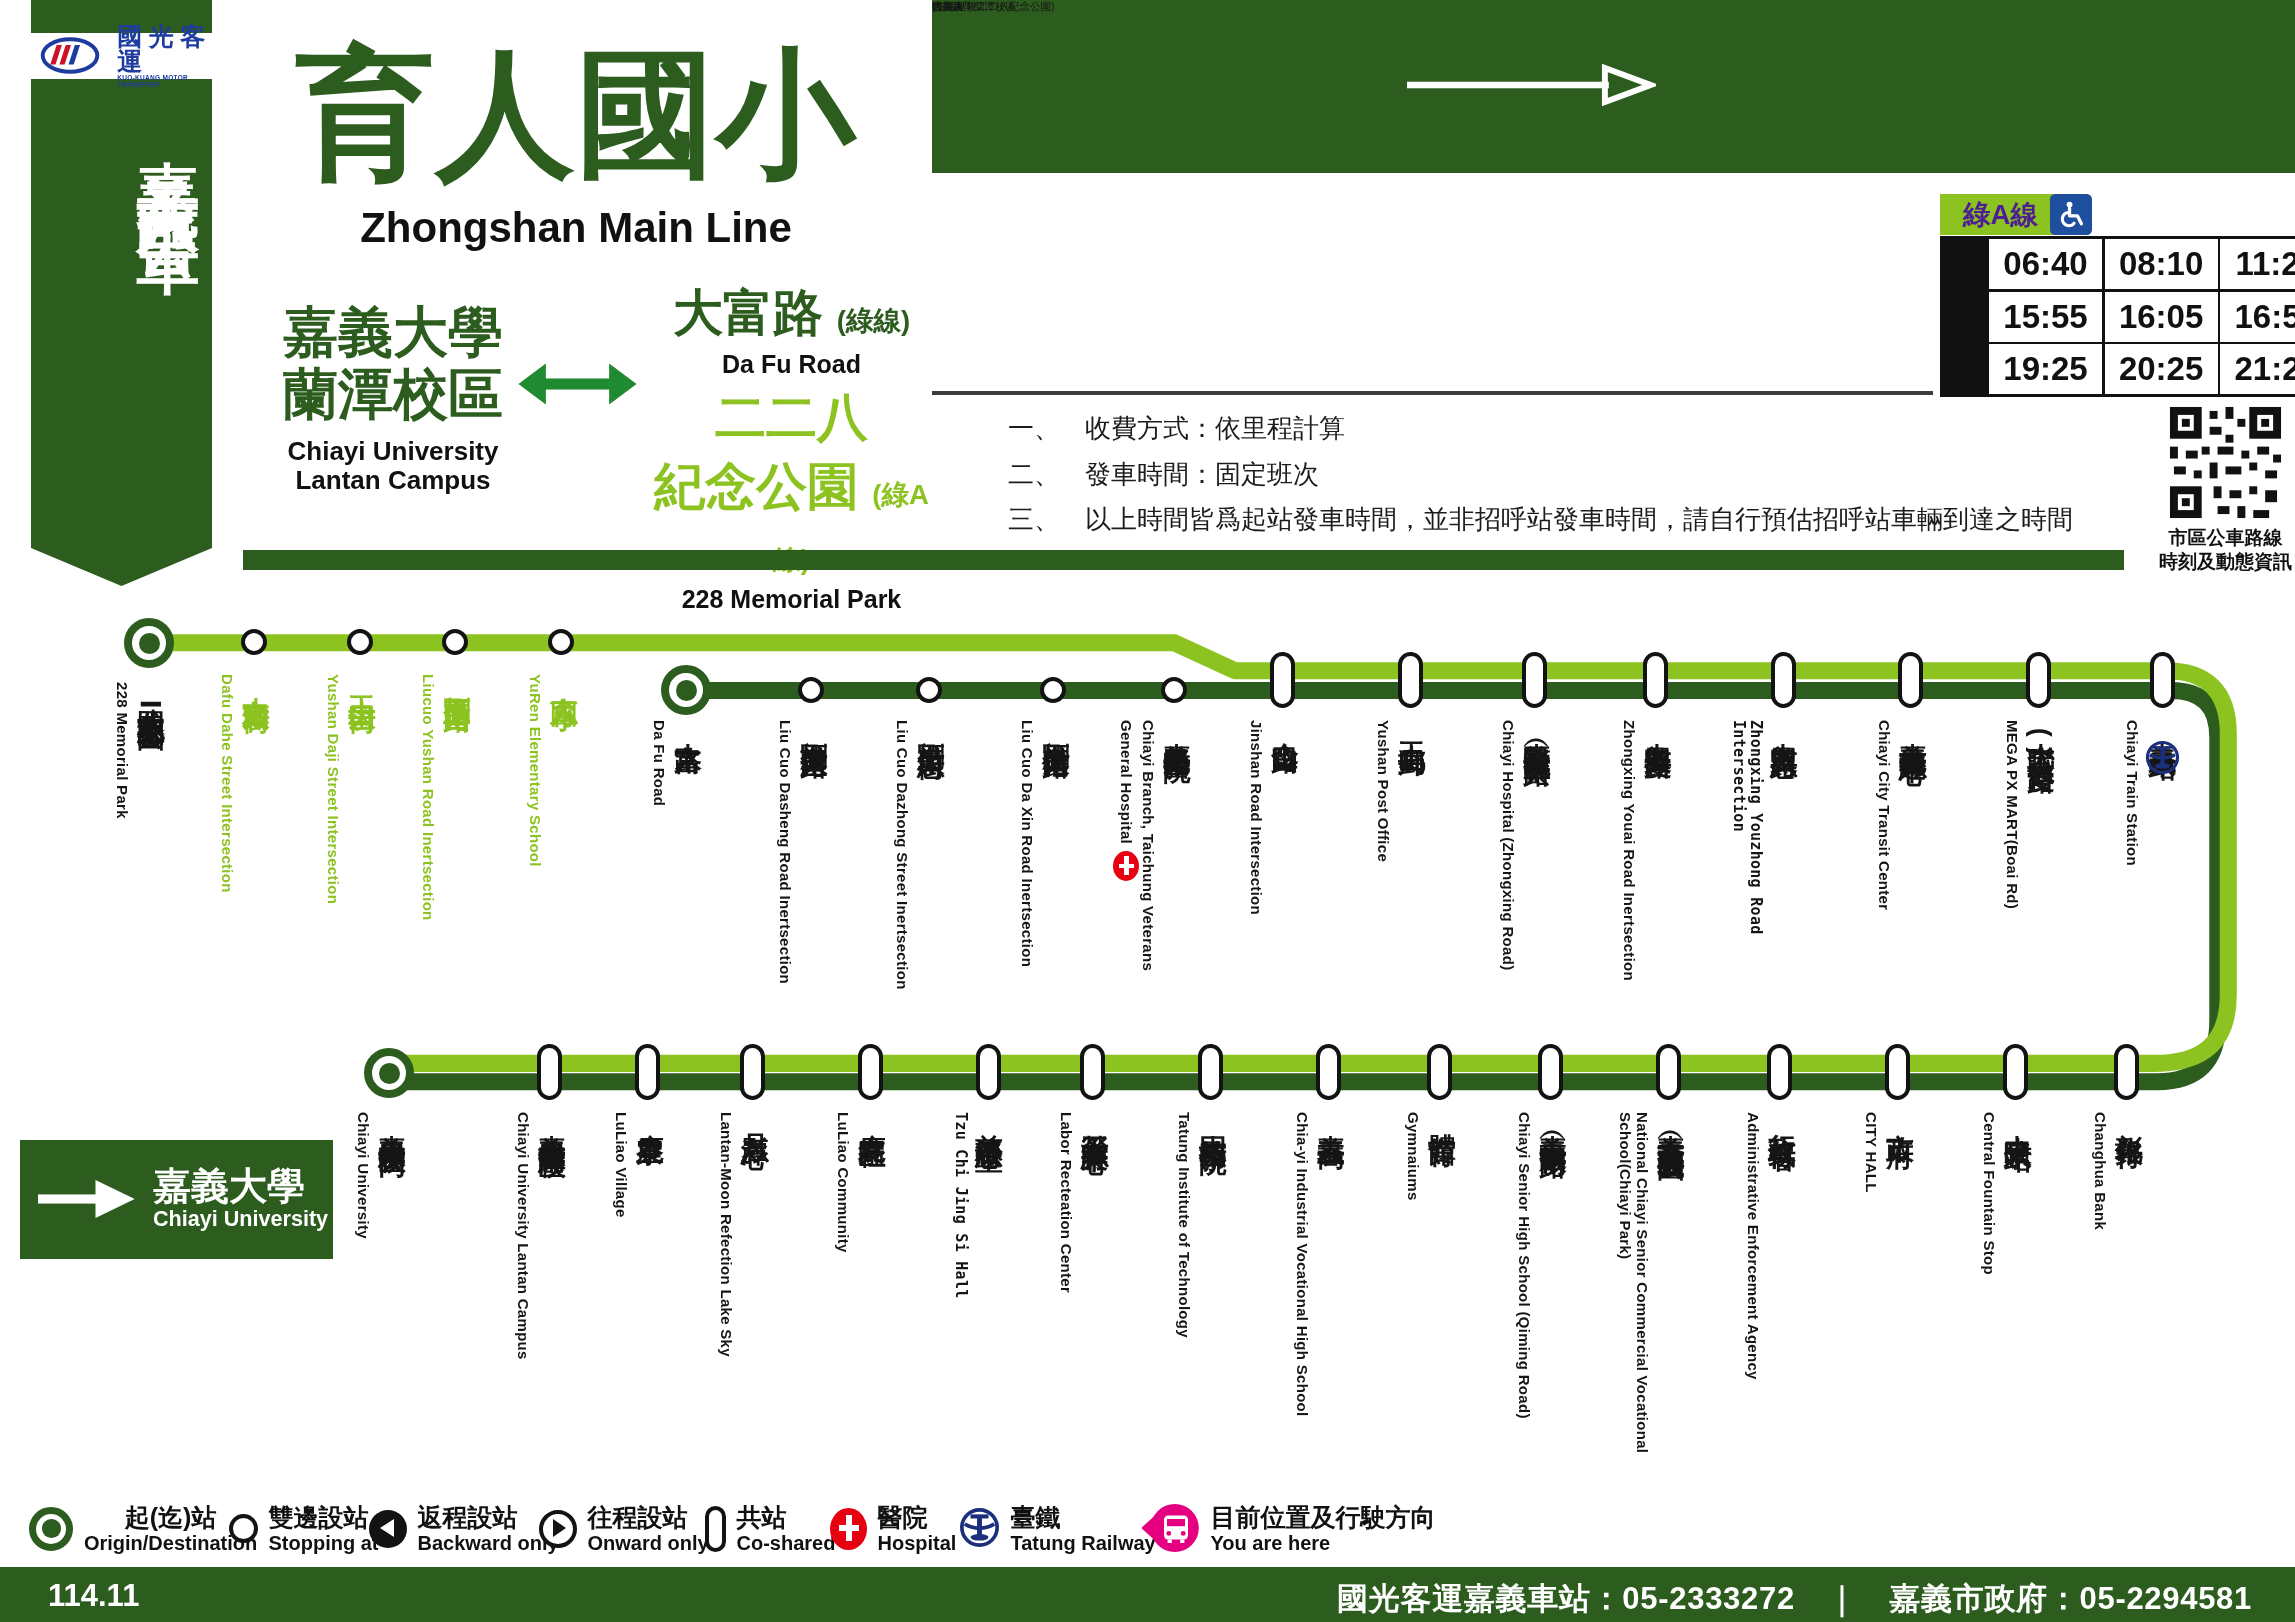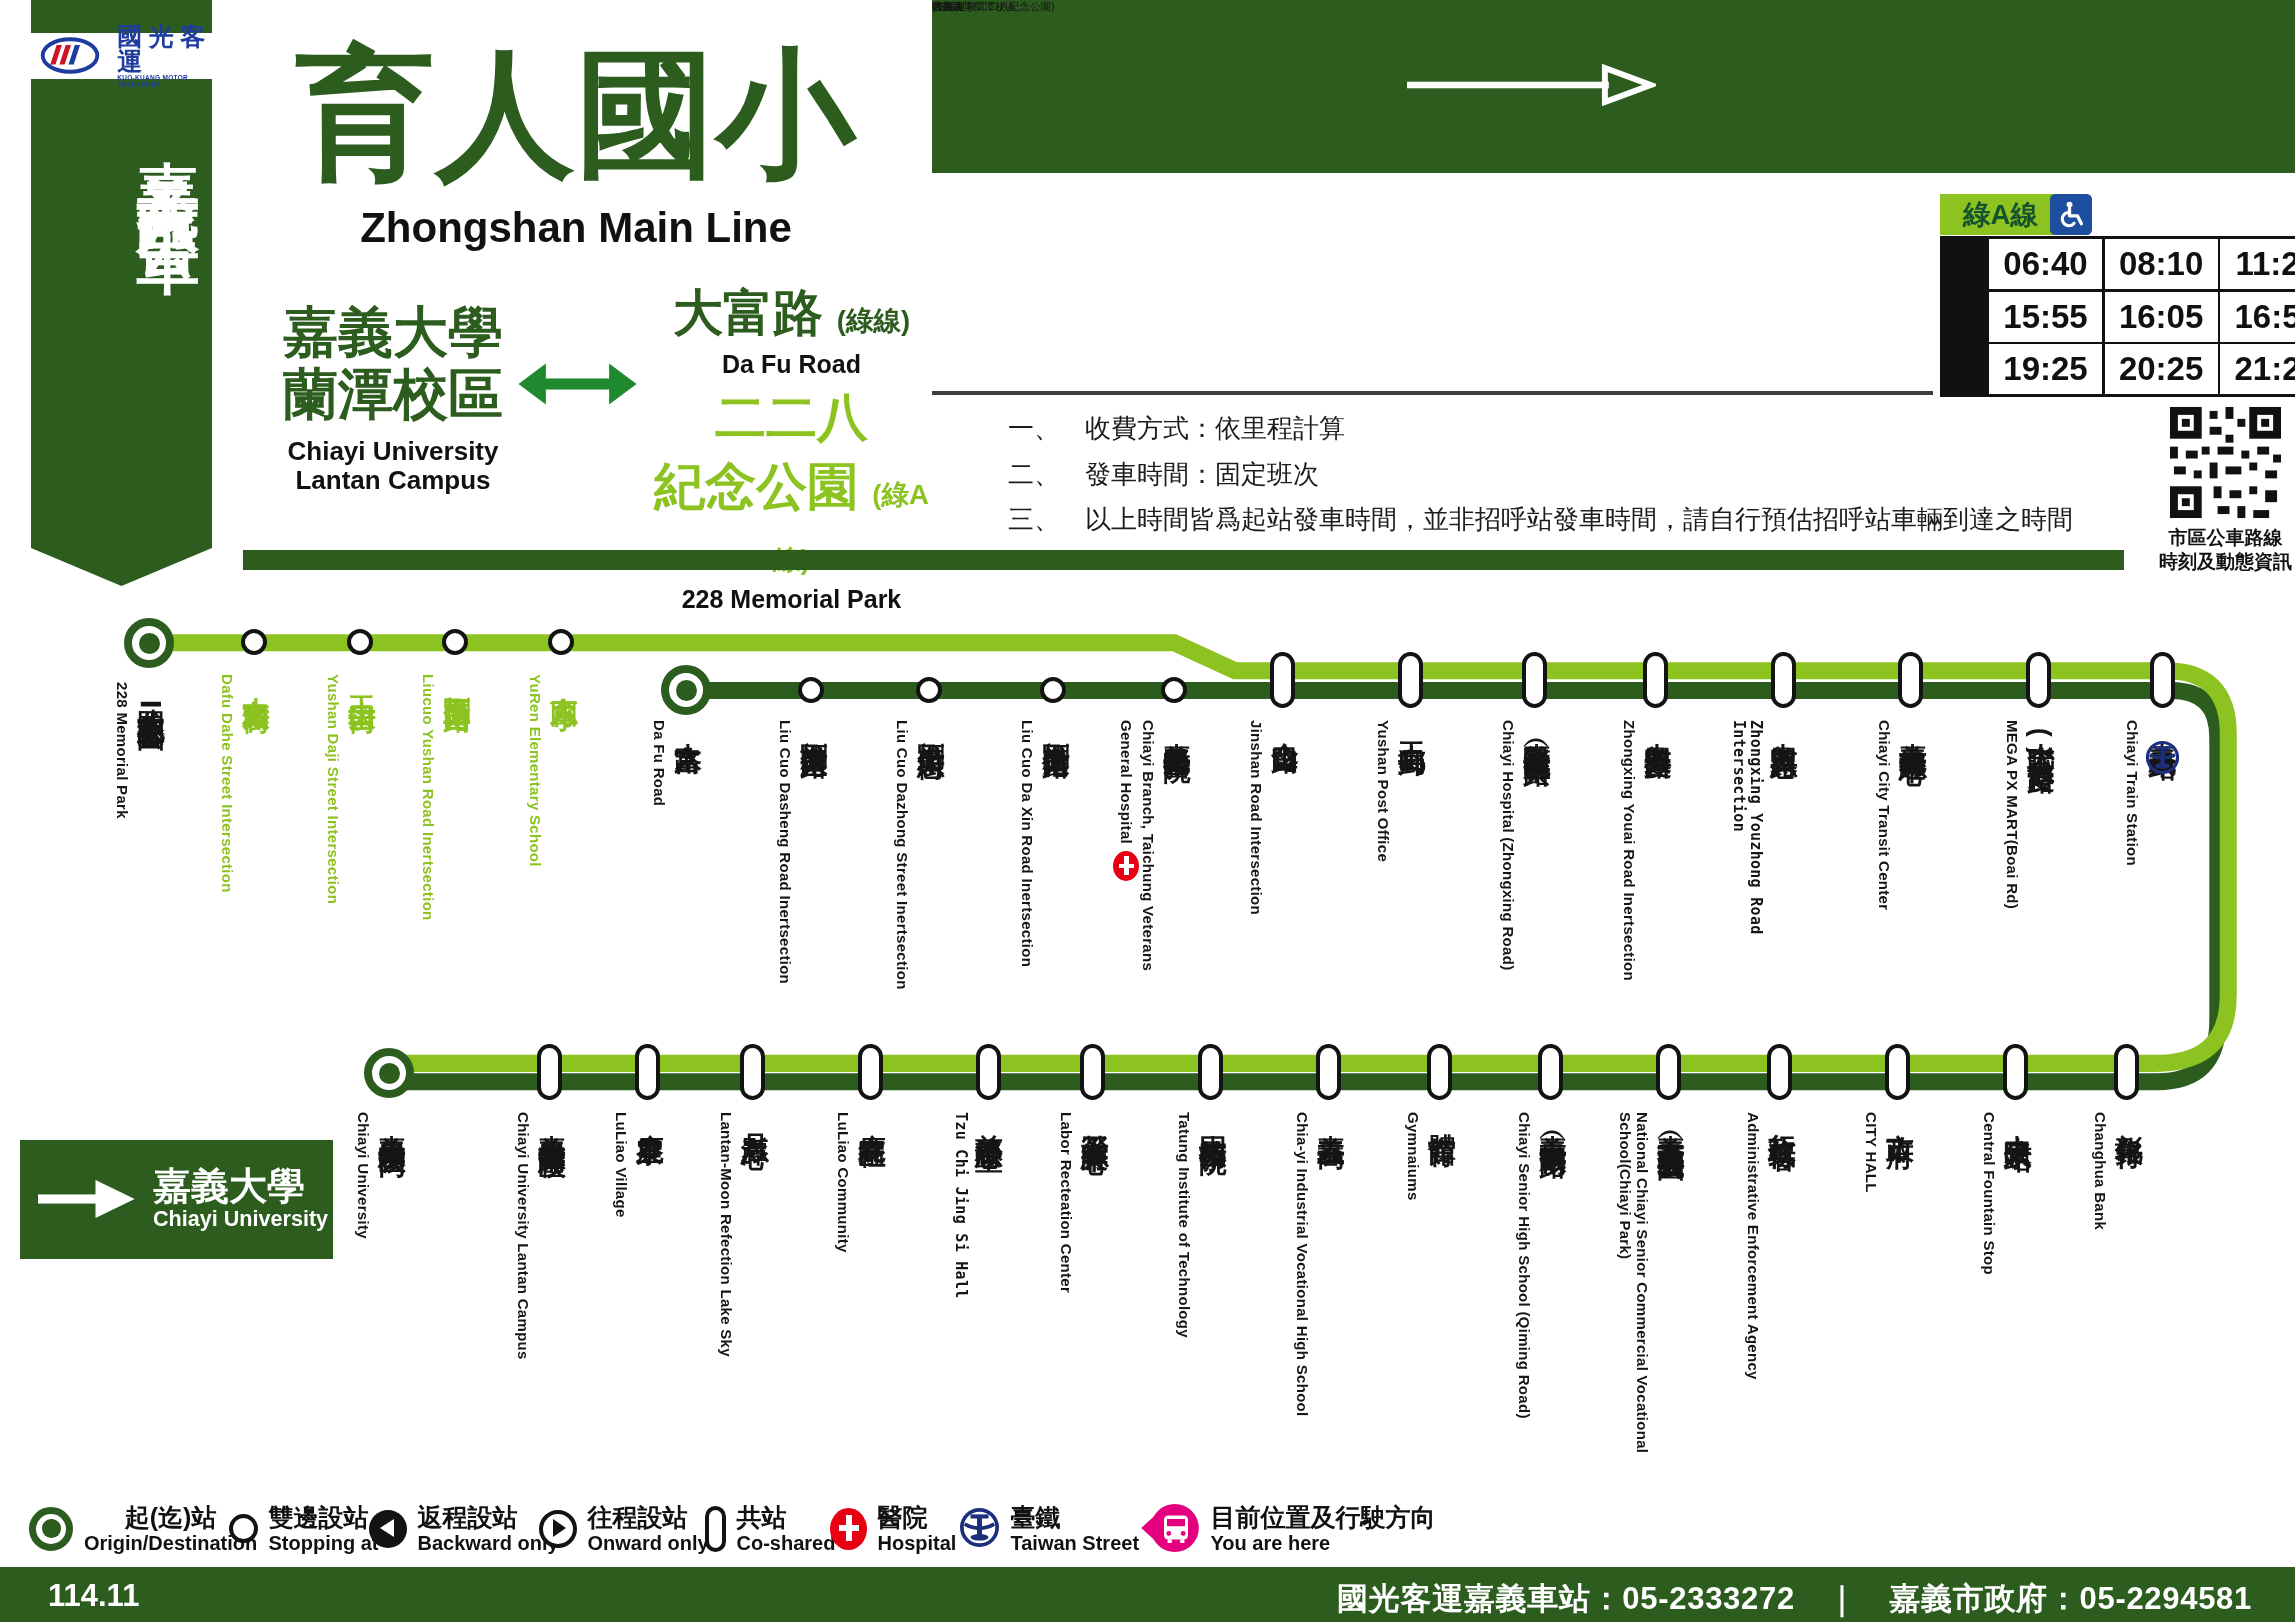--- a/index.html
+++ b/index.html
@@ -26,21 +26,21 @@
     font-size:42px;font-weight:700;}
   .rs-left-zh{left:262px;top:302px;width:262px;text-align:center;color:var(--dk);font-size:55px;font-weight:900;line-height:1.12;}
   .rs-left-en{left:262px;top:437px;width:262px;text-align:center;color:#111;font-size:26px;font-weight:700;line-height:1.1;}
   .rs-right{left:641px;top:280px;width:301px;text-align:center;}
   .rs-tag{font-size:27.5px;font-weight:700;}
   .bar-under-title{left:243px;top:550px;width:1881px;height:19.6px;background:var(--dk);}
 
   
   .band{left:932px;top:0;width:1363px;height:173px;background:var(--dk);}
 
-  .badge{left:1940px;top:194px;width:121px;height:41px;background:var(--lt);color:#14532d;
+  .badge{left:1940px;top:194px;width:121px;height:41px;background:var(--lt);color:#4c1d95;
     font-size:27.5px;font-weight:700;display:flex;align-items:center;justify-content:center;}
   .wheel{left:2050px;top:194px;width:42px;height:41px;background:#1d4f9e;border-radius:5.2px;display:flex;align-items:center;justify-content:center;}
   .grid{left:1940px;top:236px;border:3.3px solid #111;display:grid;grid-template-columns:repeat(3,113px);grid-auto-rows:50px;background:#111;grid-gap:2.6px;padding-left:46px;}
   .grid .cell{background:#fff;display:flex;align-items:center;justify-content:center;font-size:33px;font-weight:700;color:#111;}
 
   .thin-line{left:932px;top:391px;width:1001px;height:3.9px;background:#3d3d3d;}
   .notes{left:1008px;top:411px;width:1152px;}
   .note-row{display:flex;margin-bottom:10.5px;font-size:26px;color:#1c1c1c;font-weight:500;}
   .note-num{width:77px;flex:none;}
 
@@ -485,21 +485,21 @@
     <div class="legend-item" style="left: 959px;">
       <span><svg width="41" height="41" viewBox="0 0 100 100">
           <circle cx="50" cy="50" r="43" fill="none" stroke="#1b2f7d" stroke-width="9"></circle>
           <path d="M14 42 Q50 62 86 42" fill="none" stroke="#1b2f7d" stroke-width="9"></path>
           <rect x="44" y="22" width="12" height="52" fill="#1b2f7d"></rect>
           <rect x="28" y="18" width="44" height="10" fill="#1b2f7d"></rect>
           <ellipse cx="50" cy="74" rx="22" ry="8" fill="#1b2f7d"></ellipse>
         </svg></span>
       <span>
         <div class="lz">臺鐵</div>
-        <div class="le">Taiwan Street</div>
+        <div class="le">Tatung Railway</div>
       </span>
     </div>
     <div class="legend-item" style="left: 1140px;">
       <span><svg width="60" height="52" viewBox="0 0 100 86">
           <circle cx="58" cy="43" r="40" fill="#e4007f"></circle>
           <polygon points="2,43 36,12 36,74" fill="#e4007f"></polygon>
           <rect x="40" y="22" width="40" height="40" rx="7" fill="#fff"></rect>
           <rect x="45" y="28" width="30" height="12" fill="#e4007f"></rect>
           <circle cx="48" cy="52" r="4" fill="#e4007f"></circle>
           <circle cx="72" cy="52" r="4" fill="#e4007f"></circle>

